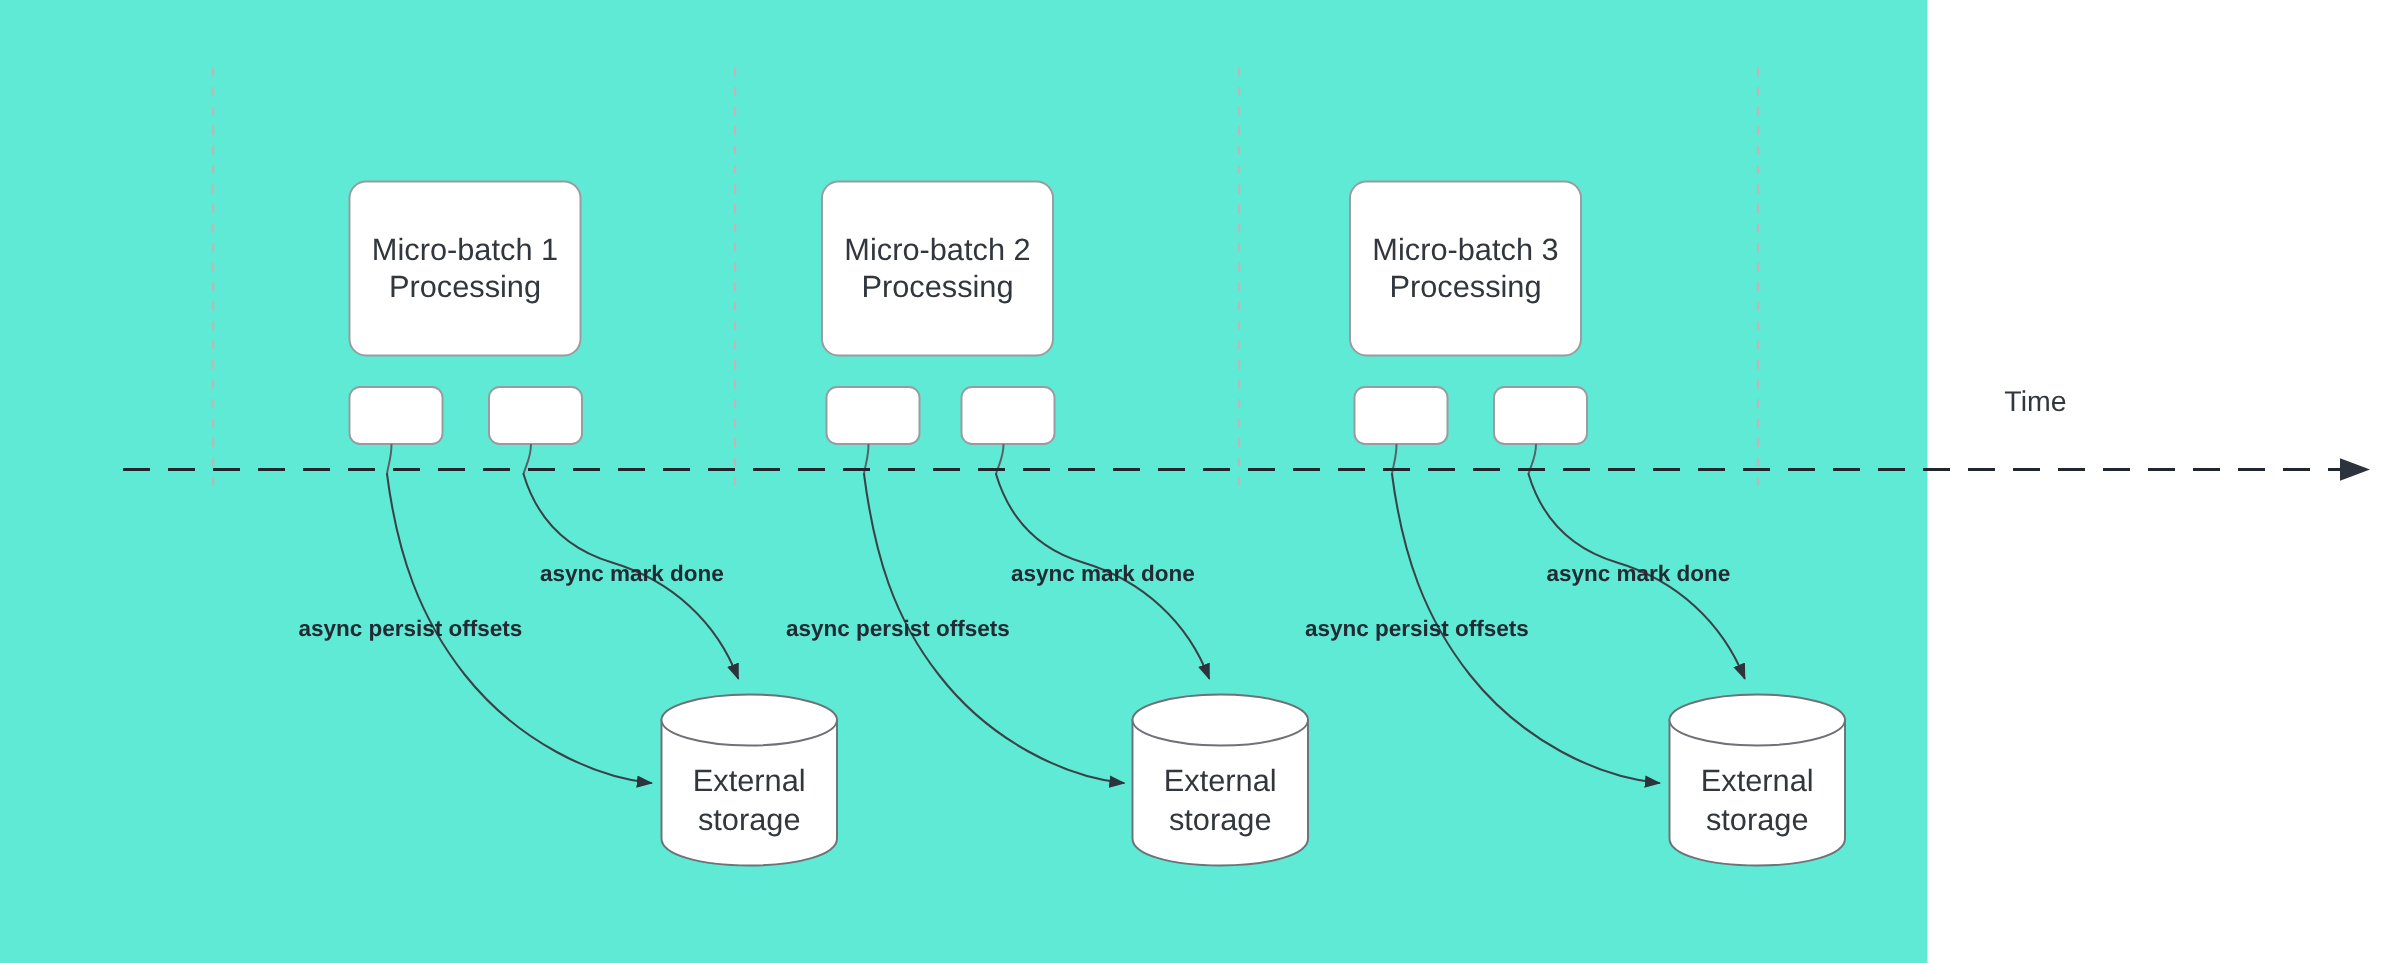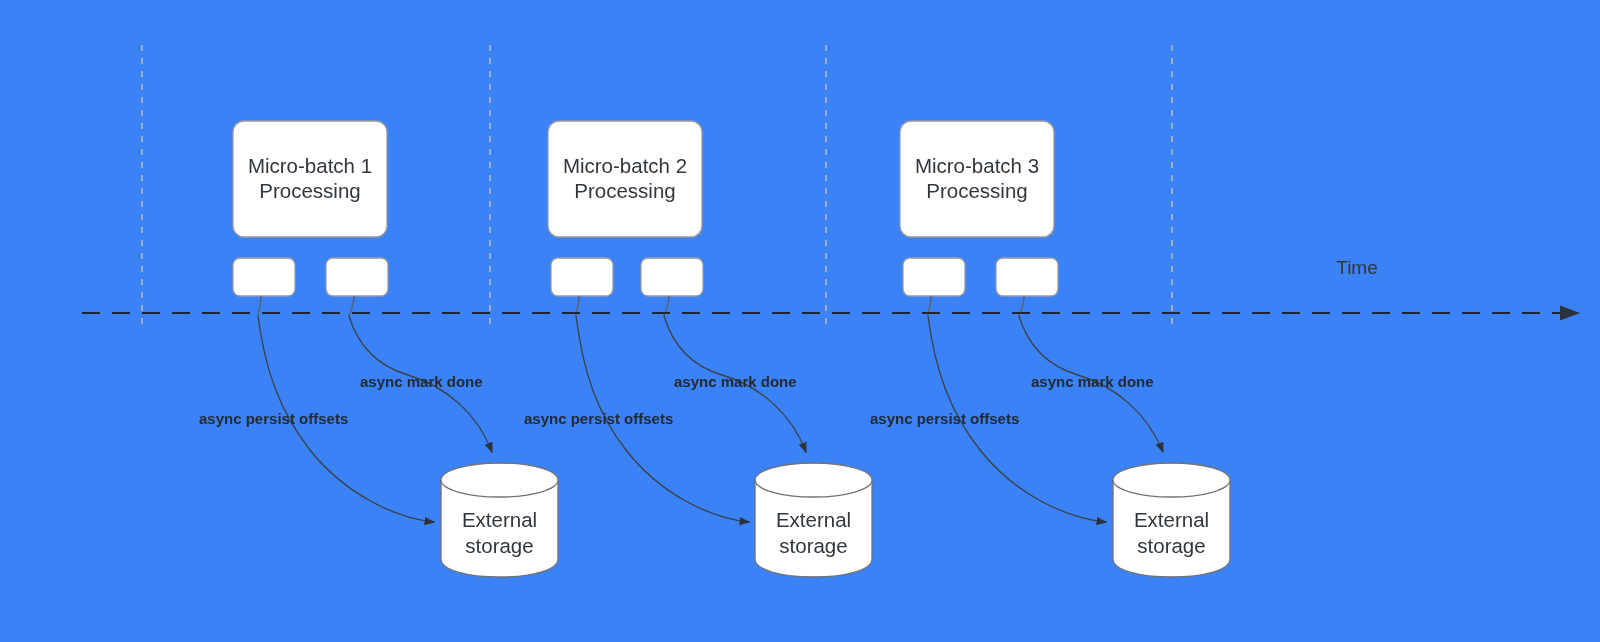--- a/index.html
+++ b/index.html
@@ -8,23 +8,23 @@
     background: #ffffff;
   }
   body {
     width: 1600px;
     height: 642px;
     overflow: hidden;
     font-family: "Liberation Sans", sans-serif;
   }
   #diagram-root {
     position: relative;
-    width: 1600px;
+    width: 1285px;
     height: 642px;
-    background: #3b82f6;
+    background: #5eead4;
   }
   svg.canvas {
     position: absolute;
     top: 0;
     left: 0;
     width: 1600px;
     height: 642px;
     display: block;
   }
   .shape-stroke {

